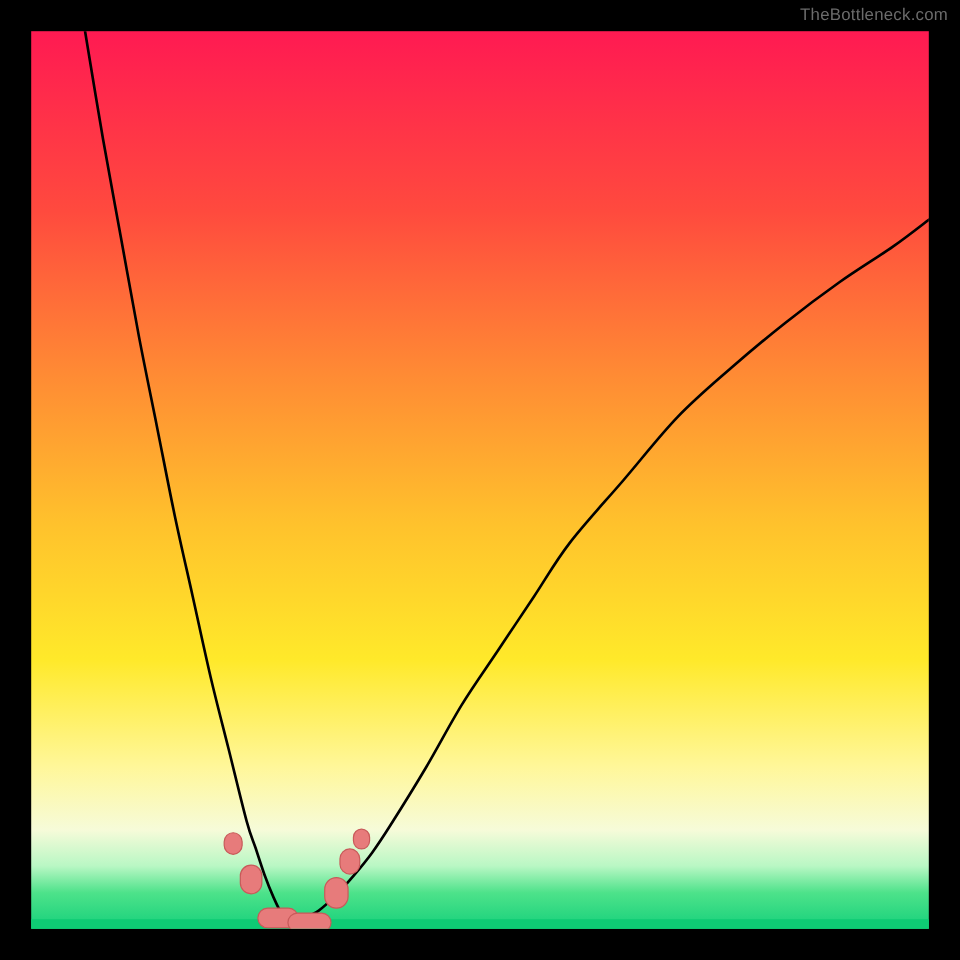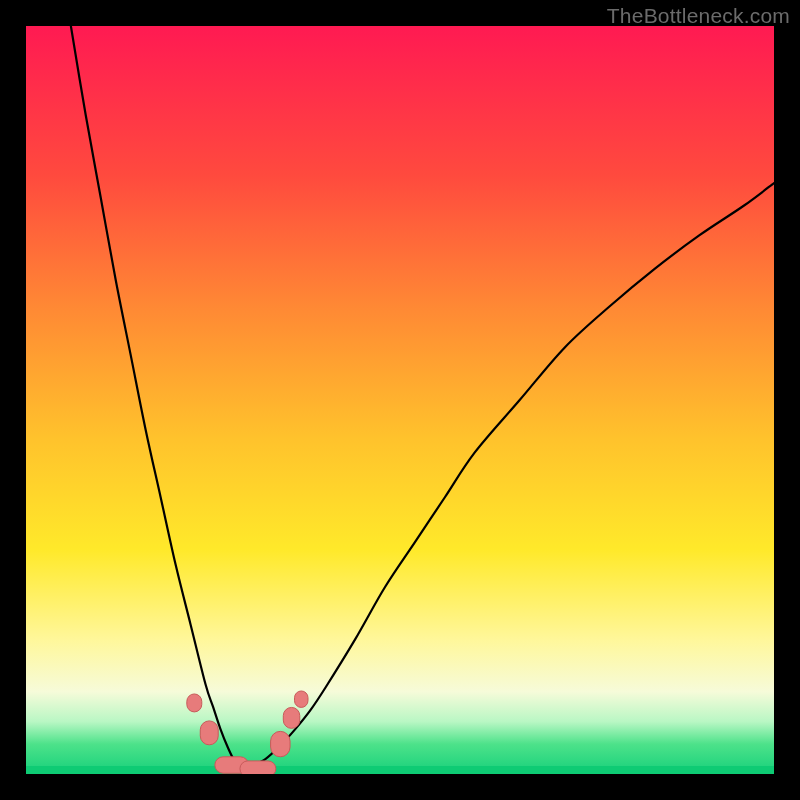--- a/index.html
+++ b/index.html
@@ -42,21 +42,21 @@
     left: 0; right: 0;
     bottom: 0;
     height: 8px;
     background: #0ecb74;
   }
   .watermark {
     position: absolute;
     top: 4px;
     right: 10px;
     color: #6b6b6b;
-    font-size: 21px;
+    font-size: 14px;
     letter-spacing: 0.2px;
     user-select: none;
   }
   svg.curves {
     position: absolute;
     inset: 0;
   }
 </style>
 </head>
 <body>

